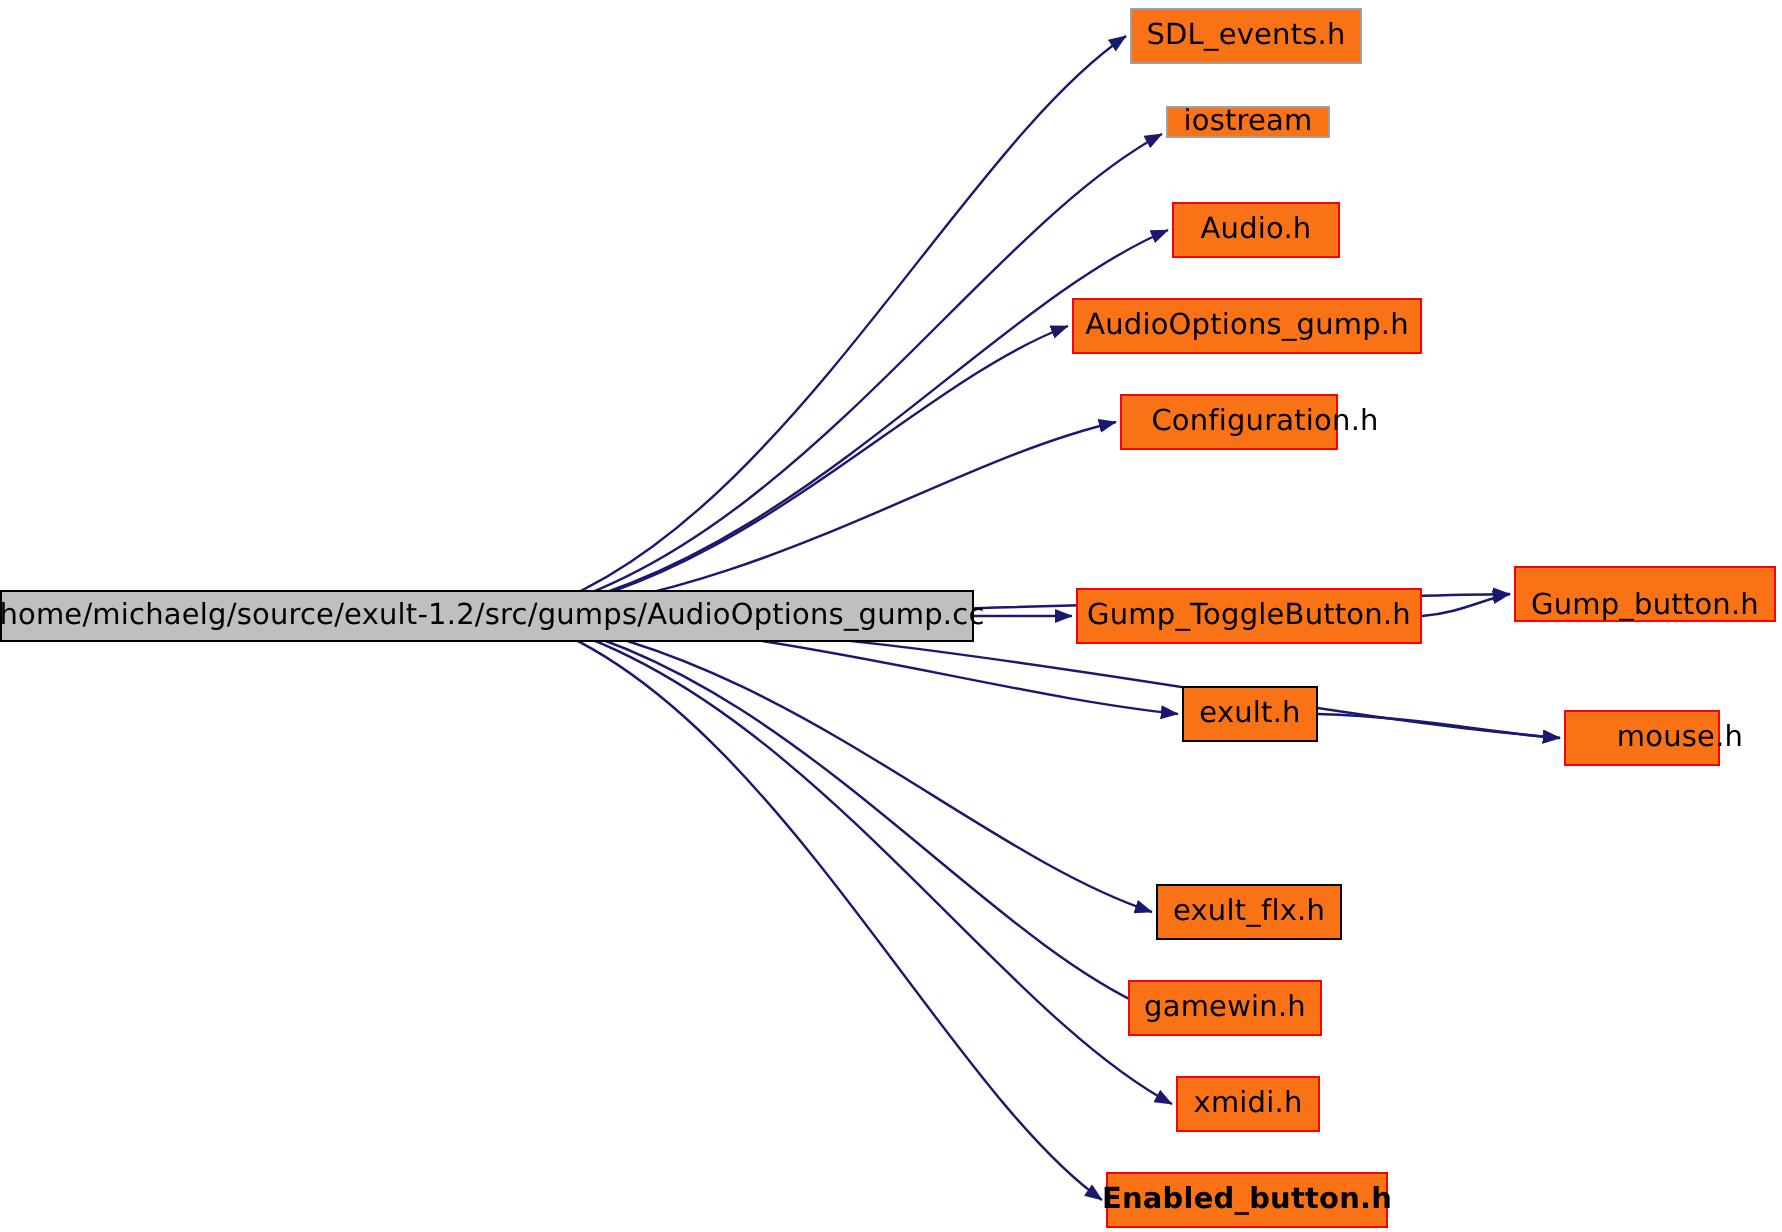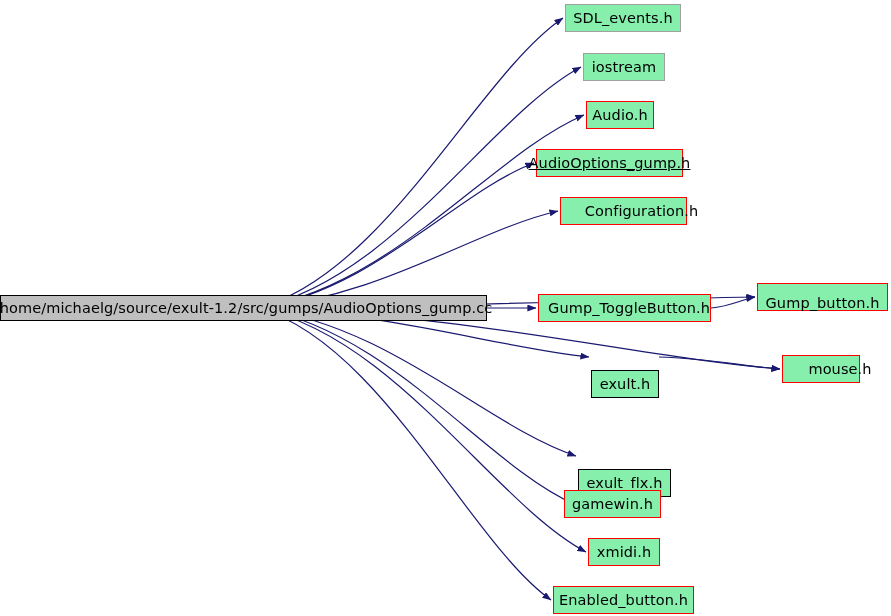--- a/index.html
+++ b/index.html
@@ -24,30 +24,30 @@
     left: 0;
     width: 891px;
     height: 616px;
   }
   .gnode {
     position: absolute;
     box-sizing: border-box;
     display: flex;
     align-items: center;
     justify-content: center;
-    background: #86efac;
+    background: #f97316;
     border: 1px solid #808080;
     font-size: 14.5px;
     line-height: 1;
     color: #000000;
     white-space: nowrap;
     letter-spacing: 0.1px;
   }
   .gnode.red { border-color: #ff0000; }
-  .gnode.black { border-color: #000000; margin-top: 27px; }
+  .gnode.black { border-color: #000000; }
   .gnode.grey { border-color: #a0a0a0; }
   .gnode.root {
     background: #bfbfbf;
     border-color: #000000;
   }
   .gnode span { pointer-events: none; }
 </style>
 </head>
 <body>
 
@@ -79,51 +79,51 @@
   </svg>
 
   <div class="gnode root" id="node-root" style="left: 0px; top: 295px; width: 487px; height: 26px;">
     <span>/home/michaelg/source/exult-1.2/src/gumps/AudioOptions_gump.cc</span>
   </div>
 
   <div id="node-layer">
       <div class="gnode grey" id="node-sdl_events" style="left: 565px; top: 4px; width: 116px; height: 28px;">
         <span>SDL_events.h</span>
       </div>
-      <div class="gnode grey" id="node-iostream" style="left: 583px; top: 53px; width: 82px; height: 28px;">
+      <div class="gnode grey" id="node-iostream" style="left: 583px; top: 53px; width: 82px; height: 16px;">
         <span>iostream</span>
       </div>
-      <div class="gnode red" id="node-audio" style="left: 586px; top: 101px; width: 68px; height: 28px;">
+      <div class="gnode red" id="node-audio" style="left: 586px; top: 101px; width: 84px; height: 28px;">
         <span>Audio.h</span>
       </div>
-      <div class="gnode red" id="node-audiooptions_gump" style="left: 536px; top: 149px; width: 147px; height: 28px; text-decoration: underline;">
+      <div class="gnode red" id="node-audiooptions_gump" style="left: 536px; top: 149px; width: 175px; height: 28px;">
         <span>AudioOptions_gump.h</span>
       </div>
-      <div class="gnode red" id="node-configuration" style="left: 560px; top: 197px; width: 127px; height: 28px; padding-left: 36px;">
+      <div class="gnode red" id="node-configuration" style="left: 560px; top: 197px; width: 109px; height: 28px; padding-left: 36px;">
         <span>Configuration.h</span>
       </div>
       <div class="gnode red" id="node-gump_button" style="left: 757px; top: 283px; width: 131px; height: 28px; align-items: flex-end;">
         <span>Gump_button.h</span>
       </div>
-      <div class="gnode red" id="node-gump_togglebutton" style="left: 538px; top: 294px; width: 173px; height: 28px; justify-content: flex-end;">
+      <div class="gnode red" id="node-gump_togglebutton" style="left: 538px; top: 294px; width: 173px; height: 28px;">
         <span>Gump_ToggleButton.h</span>
       </div>
       <div class="gnode black" id="node-exult" style="left: 591px; top: 343px; width: 68px; height: 28px;">
         <span>exult.h</span>
       </div>
       <div class="gnode red" id="node-mouse" style="left: 782px; top: 355px; width: 78px; height: 28px; padding-left: 38px;">
         <span>mouse.h</span>
       </div>
       <div class="gnode black" id="node-exult_flx" style="left: 578px; top: 442px; width: 93px; height: 28px;">
         <span>exult_flx.h</span>
       </div>
       <div class="gnode red" id="node-gamewin" style="left: 564px; top: 490px; width: 97px; height: 28px;">
         <span>gamewin.h</span>
       </div>
       <div class="gnode red" id="node-xmidi" style="left: 588px; top: 538px; width: 72px; height: 28px; align-items: center;">
         <span>xmidi.h</span>
       </div>
-      <div class="gnode red" id="node-enabled_button" style="left: 553px; top: 586px; width: 141px; height: 28px;">
+      <div class="gnode red" id="node-enabled_button" style="left: 553px; top: 586px; width: 141px; height: 28px; font-weight: bold;">
         <span>Enabled_button.h</span>
       </div>
     </div>
 
 </div>
 
 </body></html>

